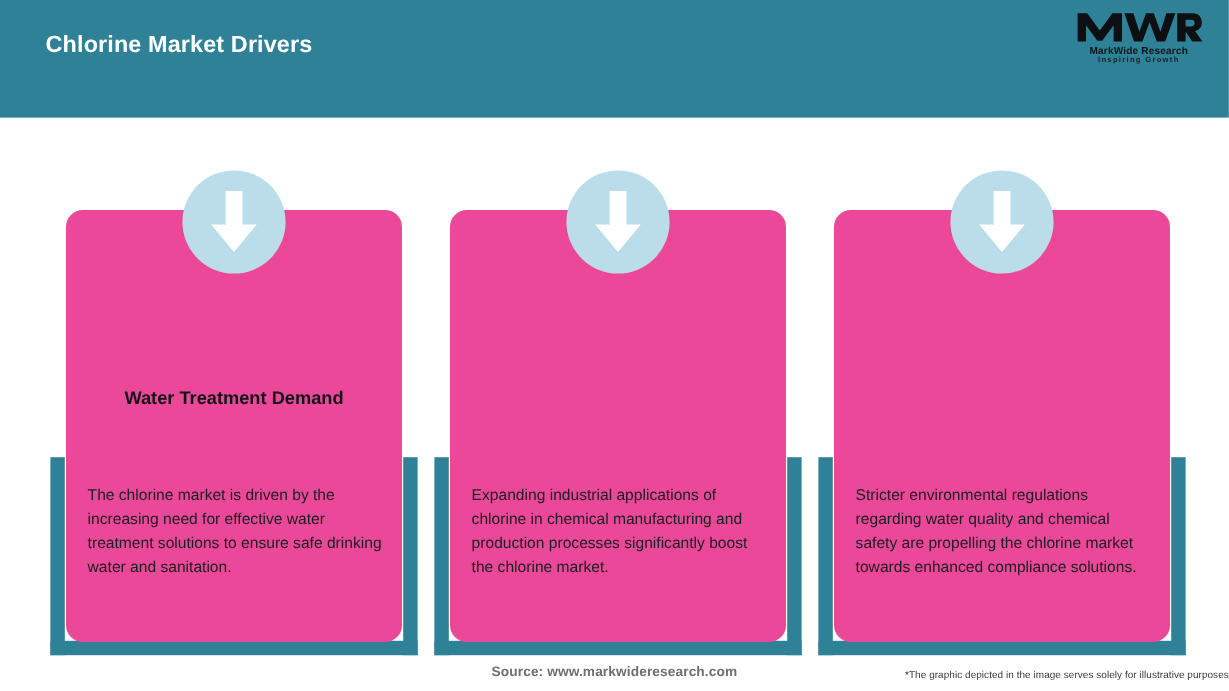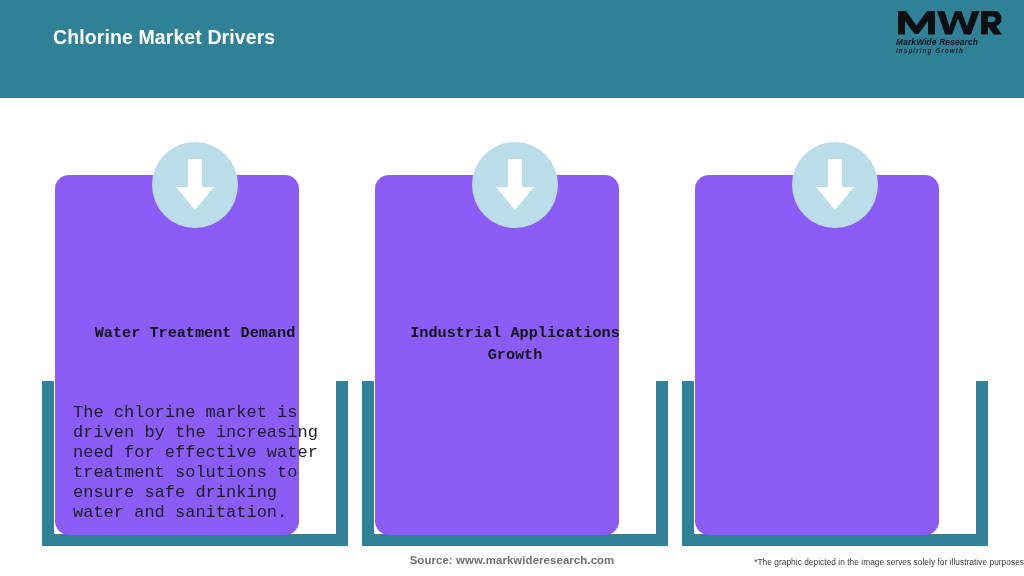--- a/index.html
+++ b/index.html
@@ -25,31 +25,30 @@
     background: #2E8196;
   }
   .header-title {
     position: absolute;
     left: 38px;
     top: 26px;
     font-size: 19.5px;
     font-weight: bold;
     color: #ffffff;
     letter-spacing: 0.1px;
-    margin-left: 15px;
   }
 
   
   .logo {
     position: absolute;
     right: 22px;
     top: 9px;
     width: 106px;
     height: 50px;
-    font-style: italic;
+    text-align: center;
   }
   .logo-mark {
     height: 27px;
     width: 106px;
     display: block;
   }
   .logo-name {
     display: block;
     font-size: 8.4px;
     font-weight: bold;
@@ -95,25 +94,24 @@
     box-sizing: border-box;
     border-left: 12px solid #2E8196;
     border-right: 12px solid #2E8196;
     border-bottom: 12px solid #2E8196;
   }
 
   .card {
     position: absolute;
     left: 0;
     top: 77px;
-    width: 244px;
+    width: 280px;
     height: 360px;
-    background: #8b5cf6;
+    background: #ec4899;
     border-radius: 14px;
-    font-family: Liberation Mono, monospace;
   }
 
   .circle {
     position: absolute;
     left: 97px;
     top: 44px;
     width: 86px;
     height: 86px;
     border-radius: 50%;
     background: #BBDCE9;
@@ -138,21 +136,21 @@
     color: #111418;
     line-height: 22px;
   }
 
   .card-body {
     position: absolute;
     left: 18px;
     top: 228px;
     width: 248px;
     text-align: left;
-    font-size: 17px;
+    font-size: 13px;
     color: #1a1d21;
     line-height: 20px;
   }
 
   
   .footer-source {
     position: absolute;
     left: 0;
     top: 554px;
     width: 1024px;
@@ -199,32 +197,33 @@
     <div class="circle">
       <svg class="arrow-svg" viewBox="0 0 44 52" aria-hidden="true">
         <path d="M15 0 L29 0 L29 28 L41 28 L22 51 L3 28 L15 28 Z" fill="#FFFFFF"></path>
       </svg>
     </div>
   </div>
 
   <div class="card-wrap c1">
     <div class="frame"></div>
     <div class="card">
-      <div class="card-title">Industrial Applications Growth</div>
+      <div class="card-body">Expanding industrial applications of chlorine in chemical manufacturing and production processes significantly boost the chlorine market.</div>
     </div>
     <div class="circle">
       <svg class="arrow-svg" viewBox="0 0 44 52" aria-hidden="true">
         <path d="M15 0 L29 0 L29 28 L41 28 L22 51 L3 28 L15 28 Z" fill="#FFFFFF"></path>
       </svg>
     </div>
   </div>
 
   <div class="card-wrap c2">
     <div class="frame"></div>
     <div class="card">
+      <div class="card-body">Stricter environmental regulations regarding water quality and chemical safety are propelling the chlorine market towards enhanced compliance solutions.</div>
     </div>
     <div class="circle">
       <svg class="arrow-svg" viewBox="0 0 44 52" aria-hidden="true">
         <path d="M15 0 L29 0 L29 28 L41 28 L22 51 L3 28 L15 28 Z" fill="#FFFFFF"></path>
       </svg>
     </div>
   </div>
 
 </div>
 

